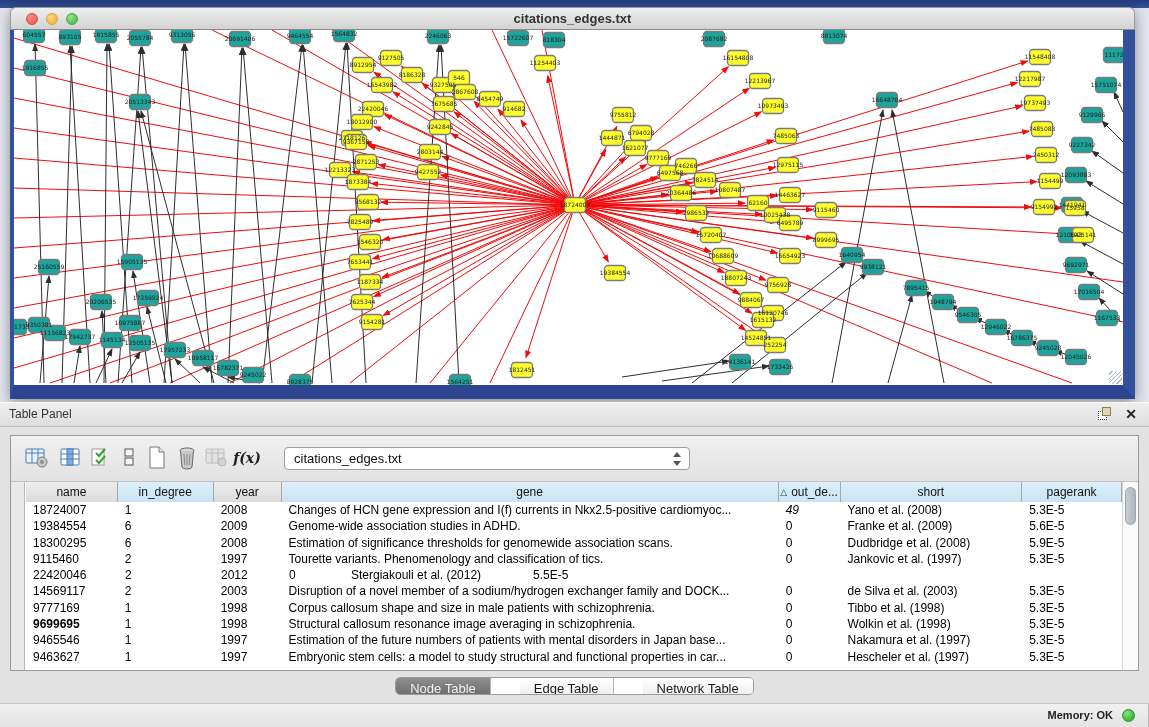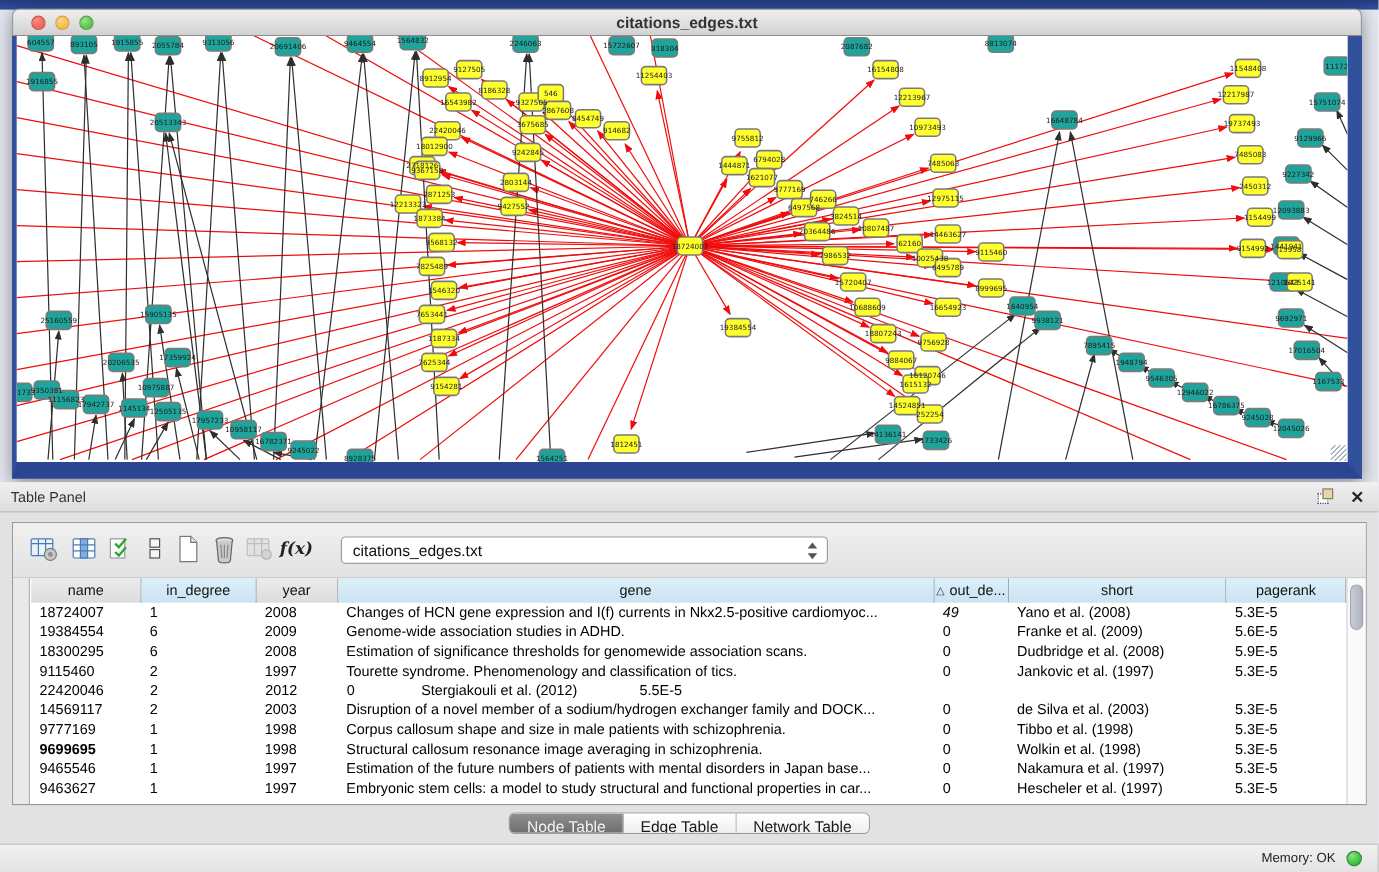--- a/index.html
+++ b/index.html
@@ -48,27 +48,27 @@
   .hcell { height:20px; display:flex; align-items:center; justify-content:center; border-right:1px solid #A8A8A8; color:#111; overflow:hidden; white-space:nowrap;text-align:center; }
   .hcell.gray { background:linear-gradient(#ECECEC,#DCDCDC); }
   .hcell.blue { background:linear-gradient(#DCEFF9,#C9E4F3); }
   .hcell .sortglyph { font-size:9px; margin-right:4px; color:#16335E; }
   .trow { display:flex; height:16.3px; background:#FFFFFF; }
   .tcell { padding-left:7px; overflow:hidden; white-space:nowrap; color:#000; line-height:16.3px; }
   .vscroll { position:absolute; right:0; top:0; bottom:0; width:16px; background:#FAFAFA; border-left:1px solid #D5D5D5; }
   .vthumb { position:absolute; left:2px; top:5px; width:11px; height:38px; border-radius:6px; background:linear-gradient(90deg,#C9CDD4,#AEB4BE); border:1px solid #9EA4B0; }
 
   .tabs { position:absolute; left:0; top:274px; width:1149px; height:24px; display:flex; justify-content:center; }
-  .seg { display:flex; height:18px; border:1px solid #9B9B9B; border-radius:5px; overflow:hidden; background:#fff; }
+  .seg { display:flex; height:18px; border:1px solid #9B9B9B; border-radius:5px; overflow:hidden; background:#fff;gap:29px; }
   .tab { padding:0 14px; font-size:13px; line-height:21px; color:#1a1a1a; background:linear-gradient(#FFFFFF,#EFEFEF); border-right:1px solid #B5B5B5; cursor:pointer; }
   .tab:last-child { border-right:none; }
   .tab.selected { background:linear-gradient(#8F8F8F,#6E6E6E); color:#F2F2F2; }
 
   .statusbar { position:absolute; left:0; bottom:0; width:1149px; height:24px; background:linear-gradient(#F0F0F0,#E3E3E3); border-top:1px solid #C6C6C6; }
-  .mem { position:absolute; right:36px; top:5px; font-size:11px; color:#222; }
+  .mem { position:absolute; right:36px; top:5px; font-size:11px; color:#222;font-weight:bold; }
   .memdot { position:absolute; right:14px; top:5px; width:13px; height:13px; border-radius:50%;
     background:radial-gradient(circle at 35% 30%, #8FE08A, #3CBE3C 65%); border:1px solid #2E8B2E; }
   .status-sep { position:absolute; right:0; top:0; bottom:0; width:1px; background:#BBB; }
 </style>
 </head>
 <body>
 
 <div class="screen">
   <div class="top-strip"></div>
 
@@ -631,21 +631,21 @@
               <div class="tcell" style="width: 68px;">2008</div>
               <div class="tcell" style="width: 498px;">Estimation of significance thresholds for genomewide association scans.</div>
               <div class="tcell" style="width: 62px;">0</div>
               <div class="tcell" style="width: 182px;">Dudbridge et al. (2008)</div>
               <div class="tcell" style="width: 100px;">5.9E-5</div>
             </div>
             <div class="trow">
               <div class="tcell" style="width: 92px;">9115460</div>
               <div class="tcell" style="width: 96px;">2</div>
               <div class="tcell" style="width: 68px;">1997</div>
-              <div class="tcell" style="width: 498px;">Tourette syndrome. Phenomenology and classification of tics.</div>
+              <div class="tcell" style="width: 498px;">Tourette variants. Phenomenology and classification of tics.</div>
               <div class="tcell" style="width: 62px;">0</div>
               <div class="tcell" style="width: 182px;">Jankovic et al. (1997)</div>
               <div class="tcell" style="width: 100px;">5.3E-5</div>
             </div>
             <div class="trow">
               <div class="tcell" style="width: 92px;">22420046</div>
               <div class="tcell" style="width: 96px;">2</div>
               <div class="tcell" style="width: 68px;">2012</div>
               <div class="tcell" style="width: 62px;">0</div>
               <div class="tcell" style="width: 182px;">Stergiakouli et al. (2012)</div>

